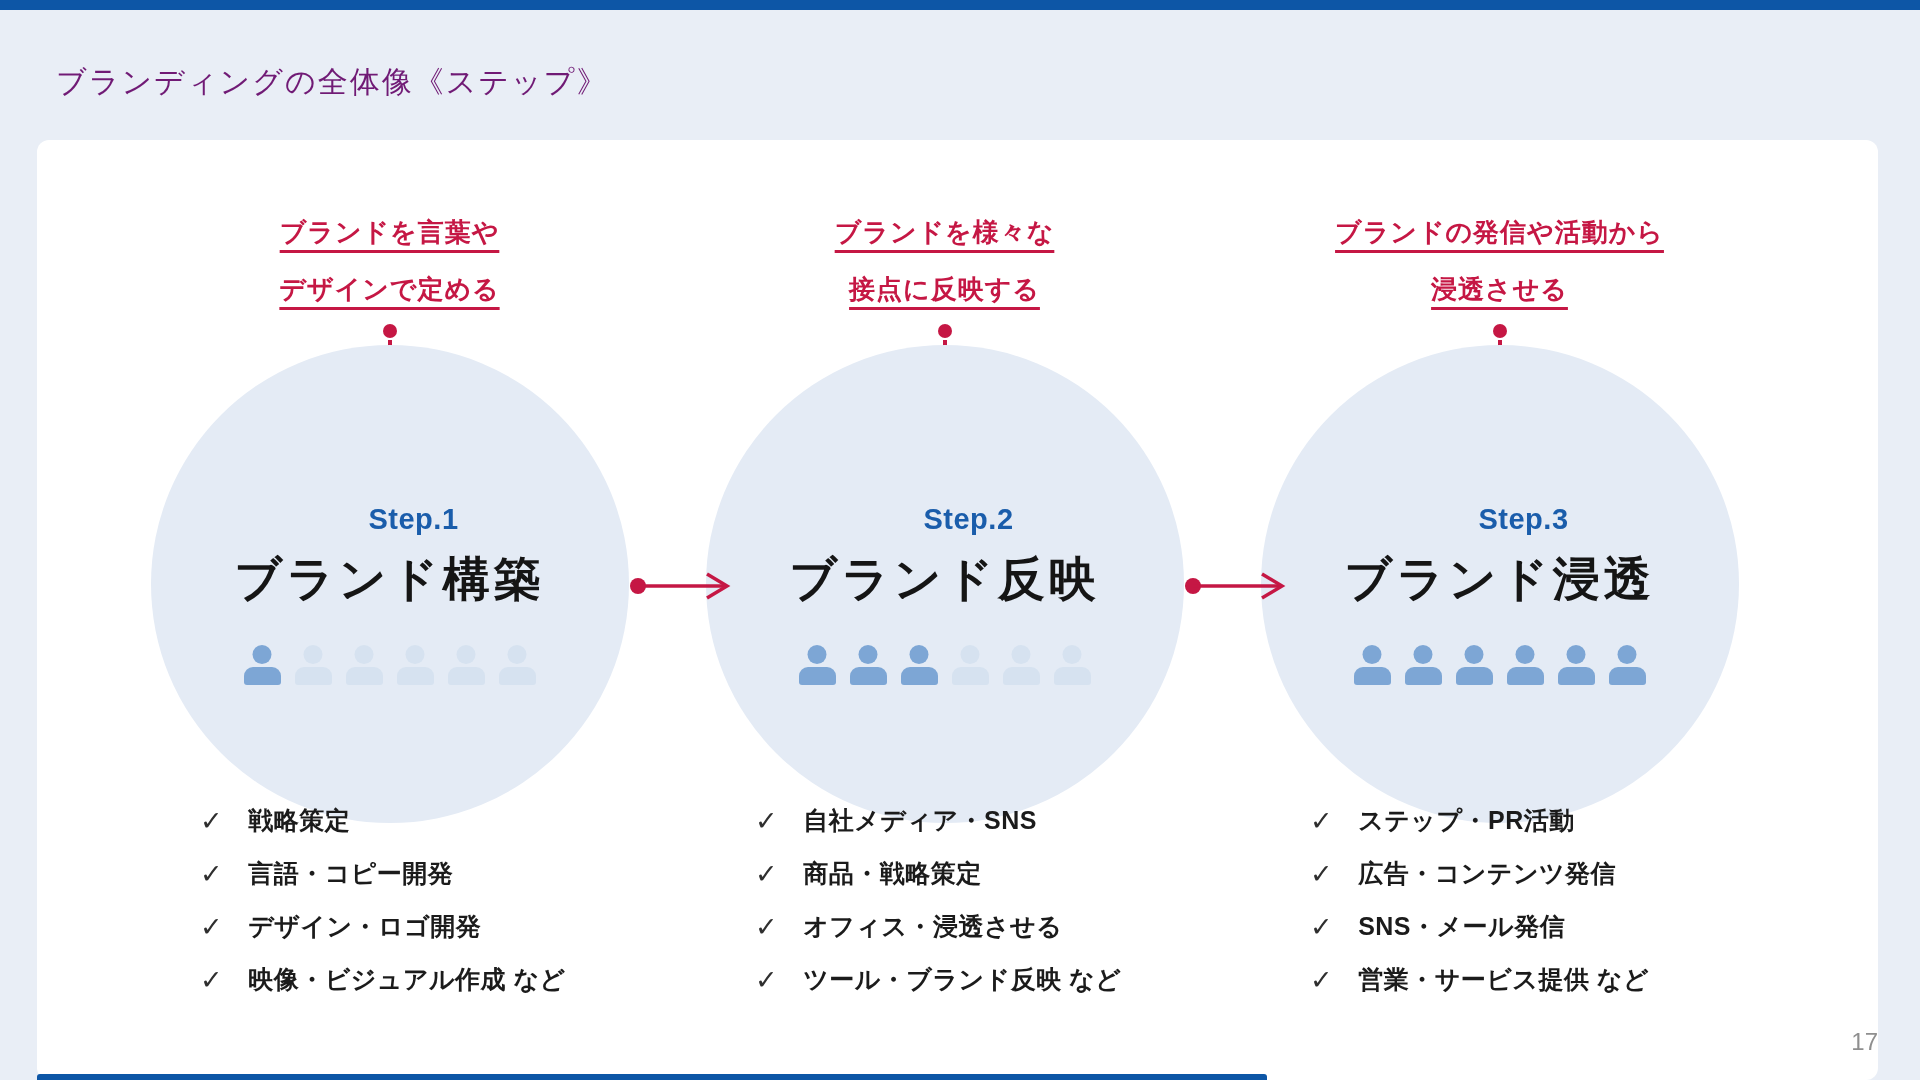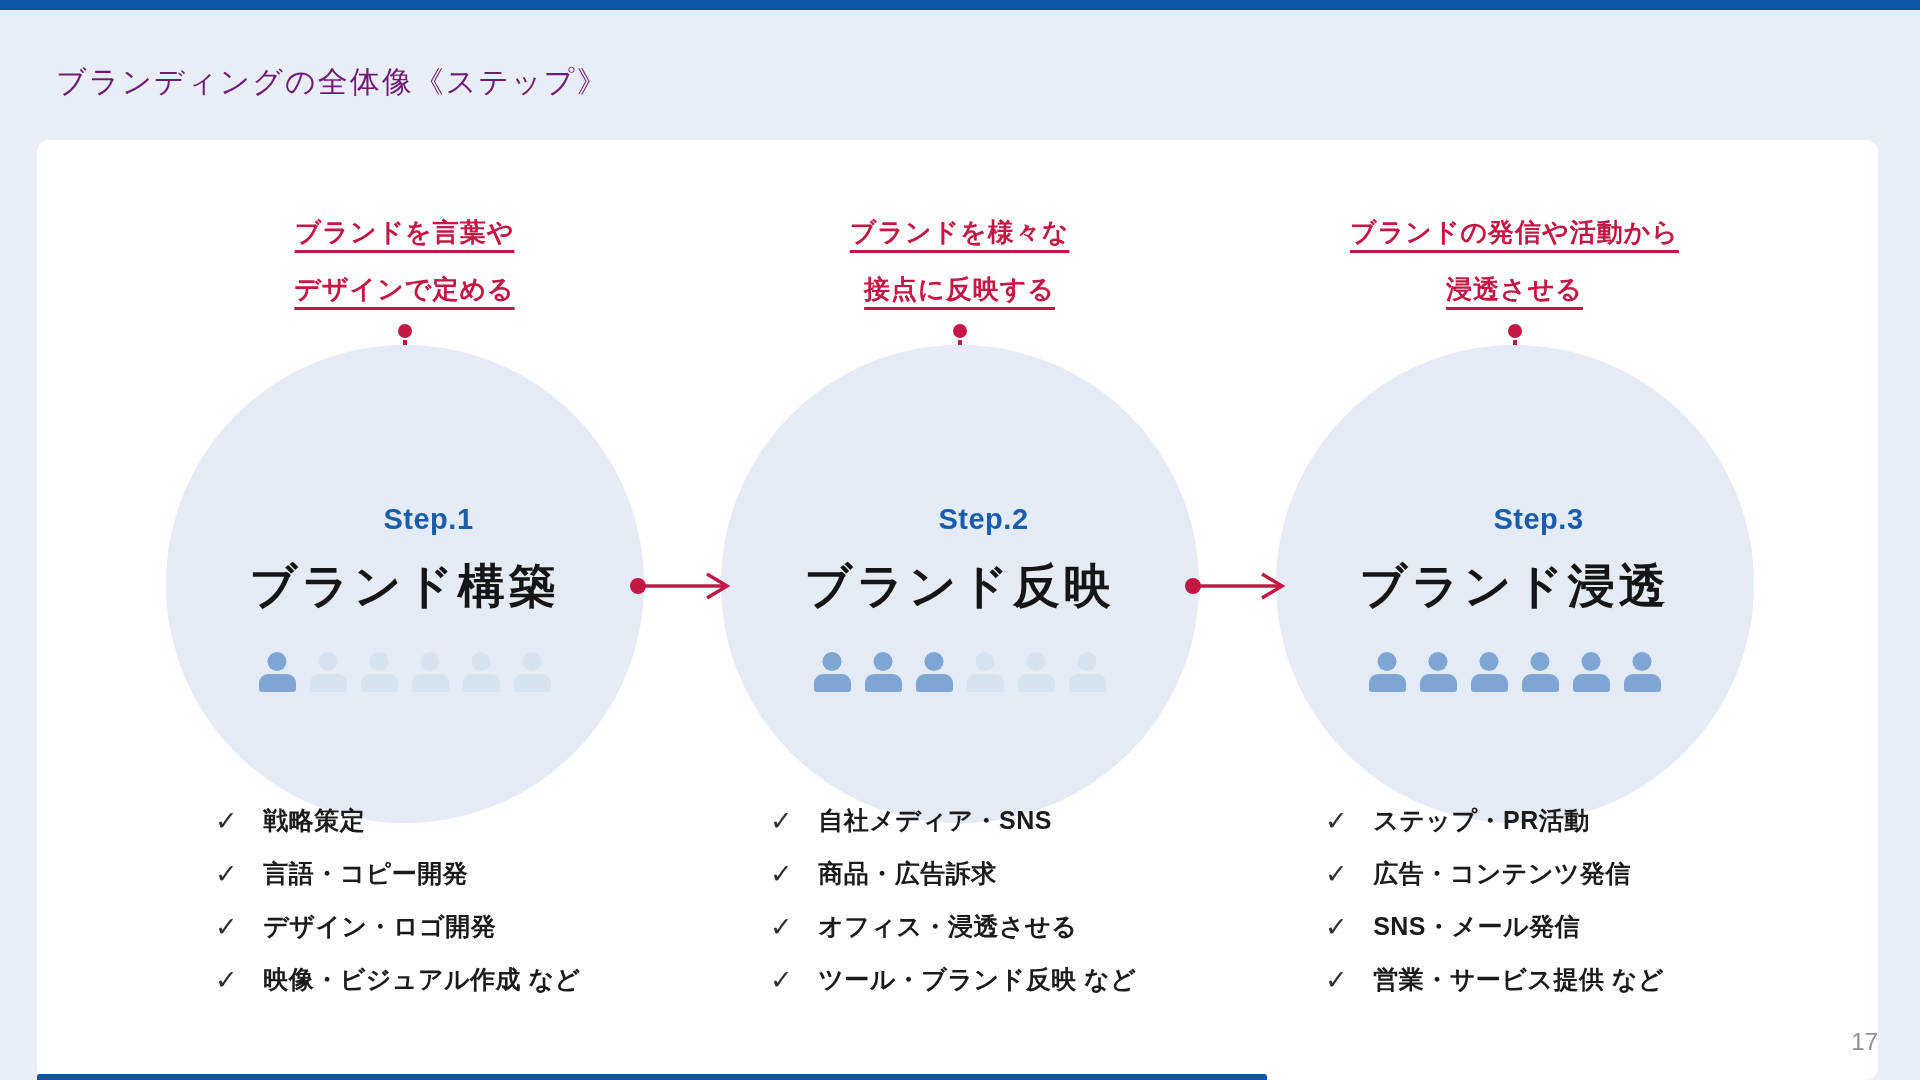--- a/index.html
+++ b/index.html
@@ -11,34 +11,34 @@
   .top-bar{position:absolute;top:0;left:0;width:1920px;height:10px;background:var(--bar-blue,#0d56a6);}
   .bottom-bar{position:absolute;bottom:0;left:37px;width:1230px;height:6px;background:var(--bar-blue,#0d56a6);border-radius:3px 3px 0 0;}
   .slide-title{
     position:absolute;left:56px;top:42px;
     font-size:30px;font-weight:400;color:#701a75;letter-spacing:2px;
   }
   .card{
     position:absolute;left:37px;top:140px;width:1841px;height:940px;
     background:var(--card-bg,#ffffff);border-radius:12px;
   }
-  .columns{position:absolute;left:90px;top:0;width:1666px;height:100%;display:flex;}
+  .columns{position:absolute;left:75px;top:0;width:1666px;height:100%;display:flex;}
   .step{position:relative;width:555px;height:100%;text-align:center;}
   .step-header{margin-top:64px;font-size:26px;line-height:57px;font-weight:700;color:var(--accent-red,#c51744);letter-spacing:1px;}
   .step-header .hline{text-decoration:underline;text-underline-offset:9px;text-decoration-thickness:2.5px;}
   .connector{position:absolute;top:184px;left:50%;transform:translateX(-50%);width:16px;display:flex;flex-direction:column;align-items:center;}
   .connector .dot{width:14px;height:14px;border-radius:50%;background:var(--accent-red,#c51744);}
   .connector .dash{width:4px;height:78px;margin-top:2px;background:repeating-linear-gradient(to bottom,var(--accent-red,#c51744) 0 6px,transparent 6px 11px);}
   .circle{
     position:absolute;top:205px;left:50%;transform:translateX(-50%);
     width:478px;height:478px;border-radius:50%;background:var(--circle-fill,#e4ebf5);
     display:flex;flex-direction:column;align-items:center;
   }
   .step-label{margin-top:158px;font-size:29px;font-weight:700;color:var(--step-blue,#1a5dab);letter-spacing:0.5px;margin-left:48px;}
-  .step-title{margin-top:22px;font-size:47px;font-weight:700;color:#151515;letter-spacing:4px;line-height:56px;}
+  .step-title{margin-top:15px;font-size:47px;font-weight:700;color:#151515;letter-spacing:4px;line-height:56px;}
   .people{margin-top:38px;display:flex;}
   .person{position:relative;display:inline-block;width:37px;height:42px;margin:0 7px;--p:var(--person-inactive,#d6e2f0);}
   .person.active{--p:var(--person-active,#7da6d5);}
   .person::before{content:"";position:absolute;top:0;left:50%;transform:translateX(-50%);width:19px;height:19px;border-radius:50%;background:var(--p);}
   .person::after{content:"";position:absolute;bottom:2px;left:0;width:37px;height:18px;border-radius:9px 9px 3px 3px;background:var(--p);}
   .checklist{position:absolute;top:654px;left:88px;margin:0;padding:0;list-style:none;text-align:left;}
   .checklist li{height:53px;display:flex;align-items:center;font-size:25px;font-weight:700;color:#1b1b1b;letter-spacing:0.5px;white-space:nowrap;}
   .check{color:#2f2f2f;font-size:27px;font-weight:400;margin-right:25px;}
   .arrow{position:absolute;top:431px;width:106px;height:30px;color:var(--accent-red,#c51744);}
   .arrow-1{left:592px;}
@@ -117,21 +117,21 @@
               <span class="person"></span>
             </div>
         </div>
         <ul class="checklist">
           <li>
               <span class="check">✓</span>
               <span class="item-text">自社メディア・SNS</span>
             </li>
           <li>
               <span class="check">✓</span>
-              <span class="item-text">商品・広告訴求</span>
+              <span class="item-text">商品・戦略策定</span>
             </li>
           <li>
               <span class="check">✓</span>
               <span class="item-text">オフィス・浸透させる</span>
             </li>
           <li>
               <span class="check">✓</span>
               <span class="item-text">ツール・ブランド反映 など</span>
             </li>
         </ul>

